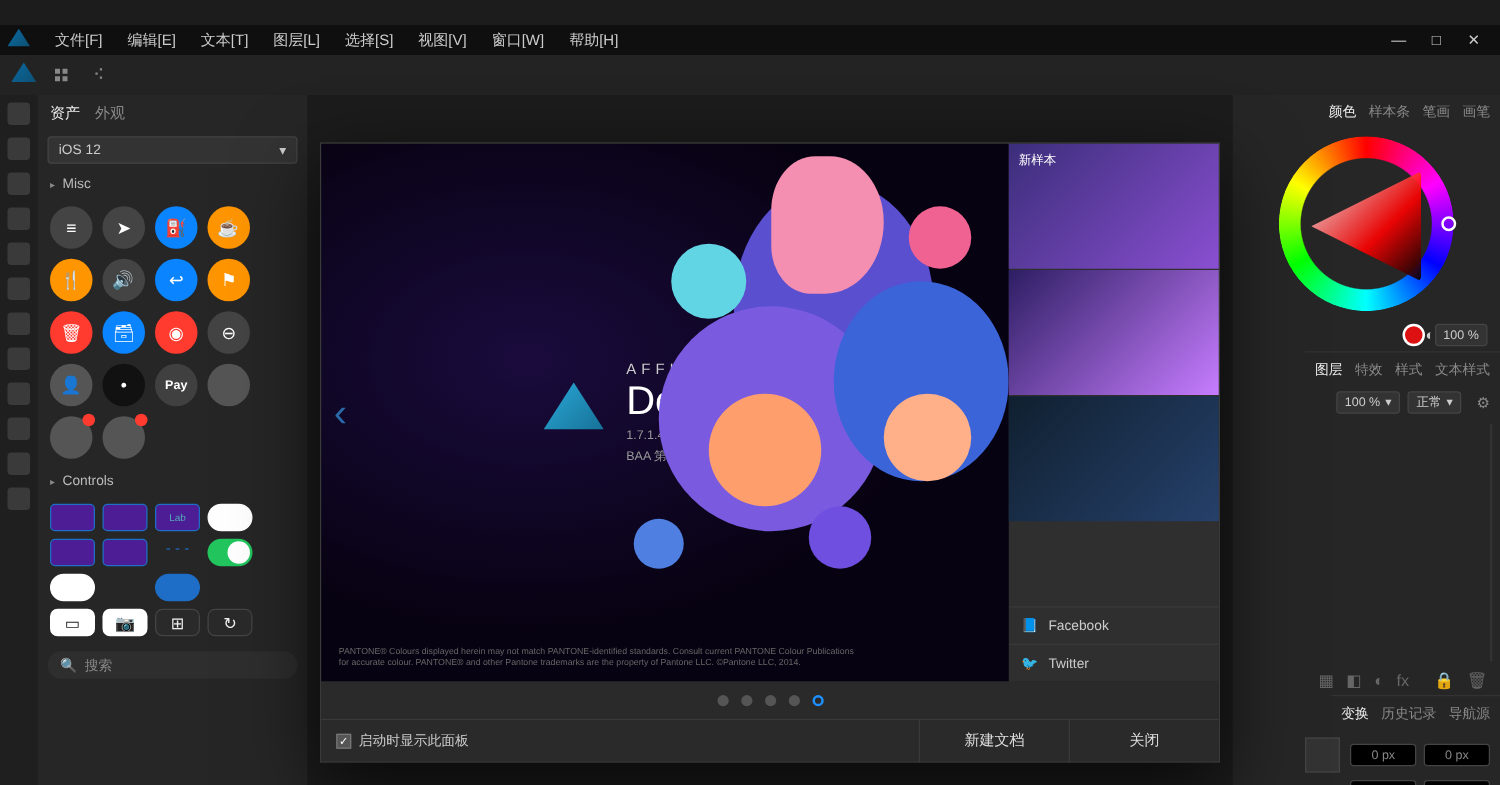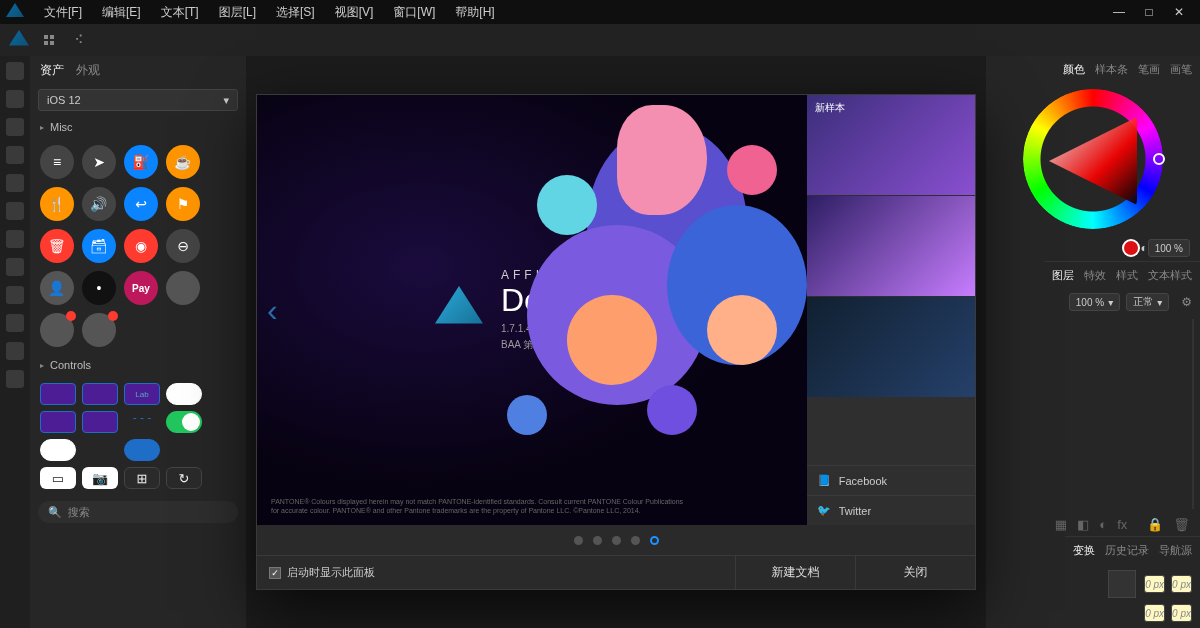--- a/index.html
+++ b/index.html
@@ -1,19 +1,19 @@
 <!DOCTYPE html>
 <html><head>
 <meta charset="utf-8">
 <style>
 * { margin: 0; padding: 0; box-sizing: border-box; font-family: -apple-system, "Segoe UI", "Microsoft YaHei", sans-serif; }
 html, body { width: 1200px; height: 628px; background: #1c1c1c; color: #ccc; overflow: hidden; font-size: 12px; }
 
 
-.menubar { height: 24px; background: #0f0f10; display: flex; align-items: center; padding: 0 6px; color: #ccc; }
+.menubar { height: 24px; background: #0f0f10; display: flex; align-items: center; padding: 0 6px; color: #ccc; margin-top: 20px; }
 .menubar .logo { width: 18px; height: 18px; margin-right: 10px; background: linear-gradient(135deg,#0a6aa1,#0e4d6e); clip-path: polygon(50% 0, 100% 78%, 0 78%); }
 .menubar .mitem { padding: 0 10px; cursor: default; }
 .menubar .spacer { flex: 1; }
 .menubar .winbtn { width: 30px; text-align: center; cursor: pointer; }
 
 
 .toolbar { height: 32px; background: #232323; display: flex; align-items: center; padding: 0 8px; gap: 8px; }
 .toolbar .tbtn { width: 22px; height: 22px; border-radius: 3px; display:flex; align-items:center; justify-content:center; color:#888; }
 .toolbar .grid4 { display:grid; grid-template-columns:repeat(2,4px); grid-auto-rows:4px; gap:2px; }
 .toolbar .grid4 span { background:#888; }
@@ -63,21 +63,21 @@
 .oprow .swatch { width:18px; height:18px; border-radius:50%; background:#d11; border:2px solid #fff; }
 .layers-head { display:flex; gap:10px; padding:6px 8px; font-size:11px; color:#888; border-top:1px solid #333; }
 .layers-head .active { color:#eee; }
 .layers-controls { display:flex; gap:6px; padding:4px 8px; align-items:center; }
 .mini-select { height:18px; background:#333; border:1px solid #444; border-radius:3px; padding:0 6px; font-size:10px; display:flex; align-items:center; gap:4px; }
 .layerlist { flex:1; background:#1e1e1e; margin:4px 6px; border:1px solid #333; }
 .transform-head { display:flex; gap:10px; padding:6px 8px; font-size:11px; color:#888; border-top:1px solid #333; }
 .transform-head .active { color:#eee; }
 .transform-body { padding:6px 8px; display:grid; grid-template-columns: 30px 1fr 1fr; gap:6px; align-items:center; font-size:10px; color:#888; }
 .transform-body .anchor { width:28px; height:28px; background:#333; border:1px solid #444; }
-.pxfield { background:#fef9c3; border:1px solid #444; height:18px; border-radius:3px; padding:0 0; display:flex; align-items:center;font-style:italic; }
+.pxfield { background:#000000; border:1px solid #444; height:18px; border-radius:3px; padding:0 16px; display:flex; align-items:center; }
 
 
 .splash-back { position:absolute; left:0; top:0; right:0; bottom:0; display:flex; align-items:center; justify-content:center; }
 .splash { width: 720px; background:#2a2a2a; border:1px solid #3a3a3a; box-shadow:0 20px 60px rgba(0,0,0,.7); }
 .splash-body { display:flex; height: 430px; }
 .carousel { flex:1; position:relative; background: radial-gradient(ellipse at 30% 40%, #1a0b3d 0%, #070211 60%); display:flex; align-items:center; justify-content:center; overflow:hidden; }
 .carousel .chev { position:absolute; left:10px; top:50%; transform:translateY(-50%); color:#2a6aa8; font-size:32px; cursor:pointer; }
 .carousel .hero { position:relative; display:flex; align-items:center; gap:18px; }
 .carousel .hero .mark { width:48px; height:48px; background: linear-gradient(135deg,#2aa9d8,#146a8f); clip-path: polygon(50% 0, 100% 78%, 0 78%); }
 .carousel .hero .txt .brand { font-size:12px; letter-spacing:4px; color:#ccc; }
@@ -172,21 +172,21 @@
         <div class="asset-circle" style="background: rgb(10, 132, 255);">↩</div>
         <div class="asset-circle" style="background: rgb(255, 149, 0);">⚑</div>
         <div style="width: 34px; height: 34px;"></div>
         <div class="asset-circle" style="background: rgb(255, 59, 48);">🗑</div>
         <div class="asset-circle" style="background: rgb(10, 132, 255);">🗃</div>
         <div class="asset-circle" style="background: rgb(255, 59, 48);">◉</div>
         <div class="asset-circle" style="background: rgb(68, 68, 68);">⊖</div>
         <div style="width: 34px; height: 34px;"></div>
         <div class="asset-circle" style="background: rgb(85, 85, 85);">👤</div>
         <div class="asset-circle" style="background: rgb(17, 17, 17);">•</div>
-        <div class="asset-circle" style="background: #be185d; font-size: 10px; font-weight: 600;">Pay</div>
+        <div class="asset-circle" style="background: #404040; font-size: 10px; font-weight: 600;">Pay</div>
         <div class="asset-circle" style="background: rgb(85, 85, 85);"></div>
         <div style="width: 34px; height: 34px;"></div>
         <div class="asset-circle" style="background: rgb(85, 85, 85); position: relative;">
           <span style="position: absolute; right: -2px; top: -2px; width: 10px; height: 10px; background: rgb(255, 59, 48); border-radius: 50%;"></span>
         </div>
         <div class="asset-circle" style="background: rgb(85, 85, 85); position: relative;">
           <span style="position: absolute; right: -2px; top: -2px; width: 10px; height: 10px; background: rgb(255, 59, 48); border-radius: 50%;"></span>
         </div>
         <div style="width: 34px; height: 34px;"></div>
         <div style="width: 34px; height: 34px;"></div>

